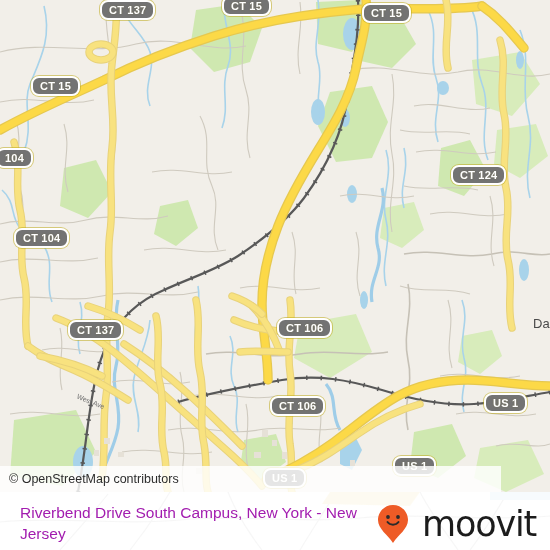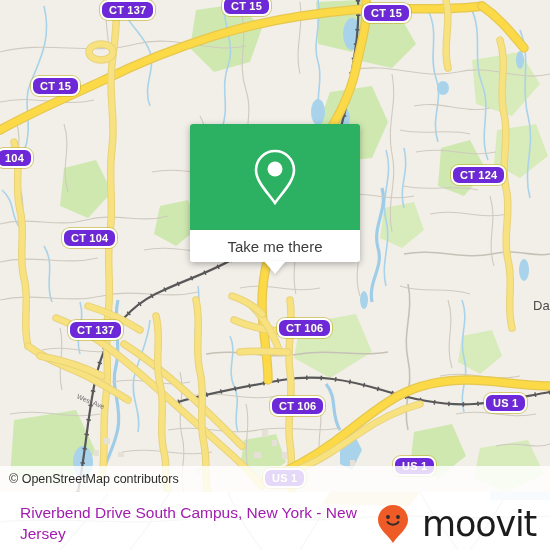--- a/index.html
+++ b/index.html
@@ -27,21 +27,21 @@
     height: 492px;
     overflow: hidden;
     background: #f2efe9;
   }
 
   #map-svg { position: absolute; left: 0; top: 0; }
 
   
   .shield {
     position: absolute;
-    background: #6d28d9;
+    background: #737373;
     border: 2px solid #ffffff;
     border-radius: 8px;
     color: #ffffff;
     font-family: "Liberation Sans", sans-serif;
     font-weight: bold;
     font-size: 11px;
     letter-spacing: .2px;
     line-height: 16px;
     height: 20px;
     padding: 0 7px;
@@ -110,21 +110,21 @@
     border-right: 11px solid transparent;
     border-top: 13px solid #ffffff;
     filter: drop-shadow(0 2px 2px rgba(0,0,0,.18));
   }
 
   
   #attribution-bar {
     position: absolute;
     left: 0;
     top: 466px;
-    width: 550px;
+    width: 501px;
     height: 26px;
     background: rgba(255,255,255,.82);
     display: flex;
     align-items: center;
     z-index: 30;
   }
   #attribution-text {
     color: #2c2c2c;
     font-size: 12.5px;
     padding-left: 9px;
@@ -397,44 +397,31 @@
       <rect class="bld" x="196" y="468" width="6" height="6"></rect>
       <rect class="bld" x="350" y="460" width="5" height="6"></rect>
     </svg>
 
     <div class="shield" style="left:100px;  top:0px;">CT 137</div>
     <div class="shield" style="left:222px;  top:-4px;">CT 15</div>
     <div class="shield" style="left:362px;  top:3px;">CT 15</div>
     <div class="shield" style="left:31px;   top:76px;">CT 15</div>
     <div class="shield" style="left:-4px;   top:148px;">104</div>
     <div class="shield" style="left:451px;  top:165px;">CT 124</div>
-    <div class="shield" style="left:14px;   top:228px;margin-left:48px;">CT 104</div>
+    <div class="shield" style="left:14px;   top:228px;">CT 104</div>
     <div class="shield" style="left:68px;   top:320px;">CT 137</div>
     <div class="shield" style="left:277px;  top:318px;">CT 106</div>
     <div class="shield" style="left:270px;  top:396px;">CT 106</div>
     <div class="shield" style="left:484px;  top:393px;">US 1</div>
     <div class="shield" style="left:393px;  top:456px;">US 1</div>
     <div class="shield" style="left:263px;  top:468px;">US 1</div>
 
-    <div class="place-label" style="left:533px; top:298px;">Da</div>
+    <div class="place-label" style="left:533px; top:316px;">Da</div>
     <div class="street-label" style="left:76px; top:398px; transform:rotate(22deg);">West Ave</div>
 
-    <div id="popup-card">
-      <div id="popup-header">
-        <svg width="46" height="58" viewBox="0 0 46 58">
-          <path d="M23 3 C12.5 3, 4 11.5, 4 22 C4 33.5, 16 45, 23 55
-                   C30 45, 42 33.5, 42 22 C42 11.5, 33.5 3, 23 3 Z" fill="none" stroke="#ffffff" stroke-width="2.6"></path>
-          <circle cx="23" cy="21" r="7.5" fill="#ffffff"></circle>
-        </svg>
-      </div>
-      <div id="popup-footer">
-        <span id="popup-label">Take me there</span>
-        <div id="popup-tail"></div>
-      </div>
-    </div>
 
     <div id="attribution-bar">
       <span id="attribution-text">© OpenStreetMap contributors</span>
     </div>
   </div>
 
   <div id="footer">
 
     <svg id="footer-watermark" width="550" height="58" viewBox="0 0 550 58">
       <g fill="none" stroke="#8c8c8c" stroke-width="1.2">

